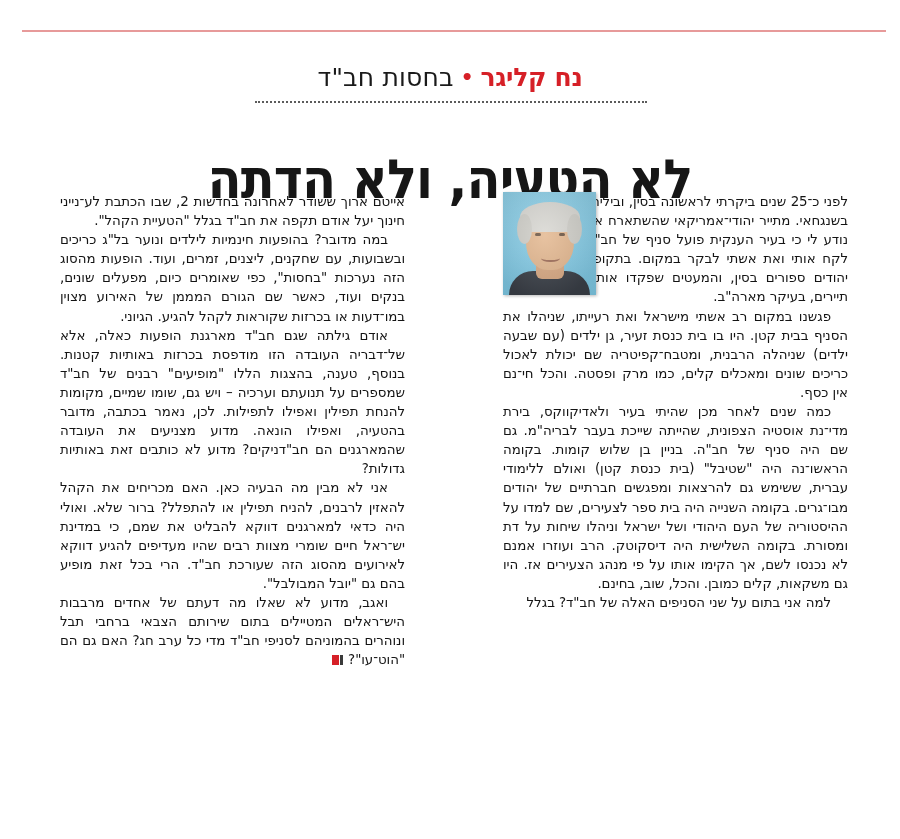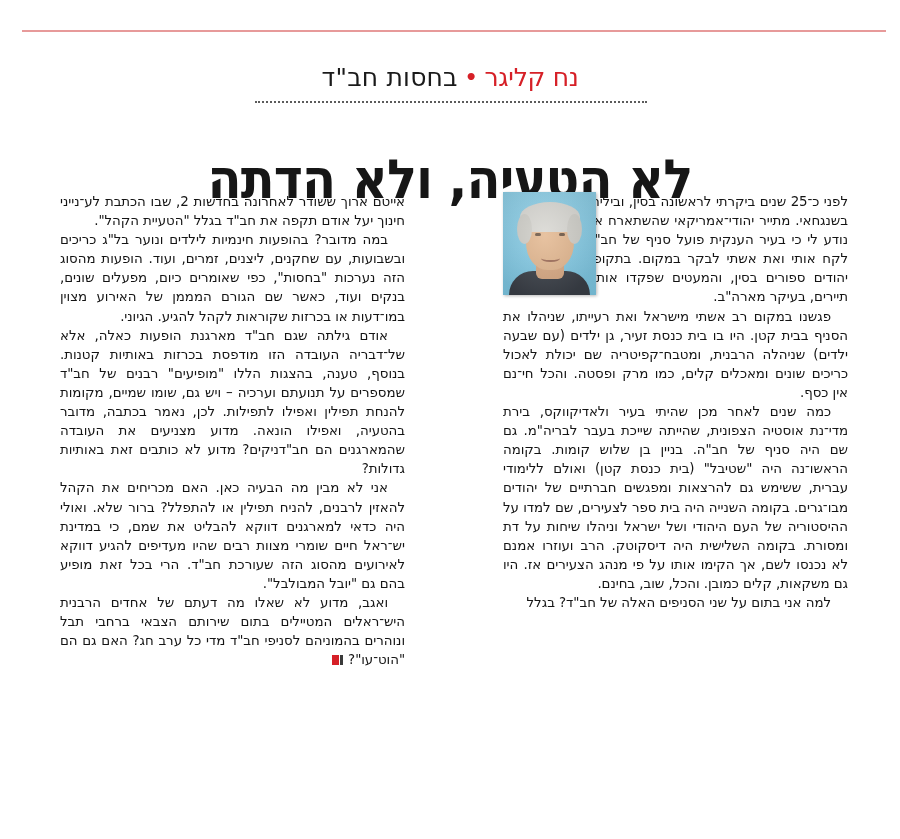--- a/index.html
+++ b/index.html
@@ -44,21 +44,21 @@
   .byline {
     display: inline-block;
     direction: rtl;
     font-size: 25px;
     line-height: 30px;
     white-space: nowrap;
     font-family: "DejaVu Sans", sans-serif;
   }
   .byline .author {
     color: #d62027;
-    font-weight: normal;
+    font-weight: bold;
     letter-spacing: -0.3px;
   }
   .byline .sep {
     color: #d62027;
     font-weight: bold;
     padding: 0 7px;
     font-size: 20px;
     vertical-align: 2px;
   }
   .byline .sponsor {
@@ -281,18 +281,18 @@
       <p>פגשנו במקום רב אשתי מישראל ואת רעייתו, שניהלו את הסניף בבית קטן. היו בו בית כנסת זעיר, גן ילדים (עם שבעה ילדים) שניהלה הרבנית, ומטבח־קפיטריה שם יכולת לאכול כריכים שונים ומאכלים קלים, כמו מרק ופסטה. והכל חי־נם אין כסף.</p>
       <p>כמה שנים לאחר מכן שהיתי בעיר ולאדיקווקס, בירת מדי־נת אוסטיה הצפונית, שהייתה שייכת בעבר לבריה"מ. גם שם היה סניף של חב"ה. בניין בן שלוש קומות. בקומה הראשו־נה היה "שטיבל" (בית כנסת קטן) ואולם ללימודי עברית, ששימש גם להרצאות ומפגשים חברתיים של יהודים מבו־גרים. בקומה השנייה היה בית ספר לצעירים, שם למדו על ההיסטוריה של העם היהודי ושל ישראל וניהלו שיחות על דת ומסורת. בקומה השלישית היה דיסקוטק. הרב ועוזרו אמנם לא נכנסו לשם, אך הקימו אותו על פי מנהג הצעירים אז. היו גם משקאות, קלים כמובן. והכל, שוב, בחינם.</p>
       <p>למה אני בתום על שני הסניפים האלה של חב"ד? בגלל</p>
     </div>
 
     <div class="col col-left">
       <p class="no-indent">אייטם ארוך ששודר לאחרונה בחדשות 2, שבו הכתבת לע־נייני חינוך יעל אודם תקפה את חב"ד בגלל "הטעיית הקהל".</p>
       <p>במה מדובר? בהופעות חינמיות לילדים ונוער בל"ג כריכים ובשבועות, עם שחקנים, ליצנים, זמרים, ועוד. הופעות מהסוג הזה נערכות "בחסות", כפי שאומרים כיום, מפעלים שונים, בנקים ועוד, כאשר שם הגורם המממן של האירוע מצוין במו־דעות או בכרזות שקוראות לקהל להגיע. הגיוני.</p>
       <p>אודם גילתה שגם חב"ד מארגנת הופעות כאלה, אלא של־דבריה העובדה הזו מודפסת בכרזות באותיות קטנות. בנוסף, טענה, בהצגות הללו "מופיעים" רבנים של חב"ד שמספרים על תנועתם וערכיה – ויש גם, שומו שמיים, מקומות להנחת תפילין ואפילו לתפילות. לכן, נאמר בכתבה, מדובר בהטעיה, ואפילו הונאה. מדוע מצניעים את העובדה שהמארגנים הם חב"דניקים? מדוע לא כותבים זאת באותיות גדולות?</p>
       <p>אני לא מבין מה הבעיה כאן. האם מכריחים את הקהל להאזין לרבנים, להניח תפילין או להתפלל? ברור שלא. ואולי היה כדאי למארגנים דווקא להבליט את שמם, כי במדינת יש־ראל חיים שומרי מצוות רבים שהיו מעדיפים להגיע דווקא לאירועים מהסוג הזה שעורכת חב"ד. הרי בכל זאת מופיע בהם גם "יובל המבולבל".</p>
-      <p><span>ואגב, מדוע לא שאלו מה דעתם של אחדים הרבנית היש־ראלים המטיילים בתום שירותם הצבאי ברחבי תבל ונוהרים בהמוניהם לסניפי חב"ד מדי כל ערב חג? האם גם הם "הוט־עו"?</span><span class="end-marker"><span class="sq-red"></span><span class="sq-dark"></span></span></p>
+      <p><span>ואגב, מדוע לא שאלו מה דעתם של אחדים מרבבות היש־ראלים המטיילים בתום שירותם הצבאי ברחבי תבל ונוהרים בהמוניהם לסניפי חב"ד מדי כל ערב חג? האם גם הם "הוט־עו"?</span><span class="end-marker"><span class="sq-red"></span><span class="sq-dark"></span></span></p>
     </div>
 
   </div>
 
 </div>
 
 </body></html>

